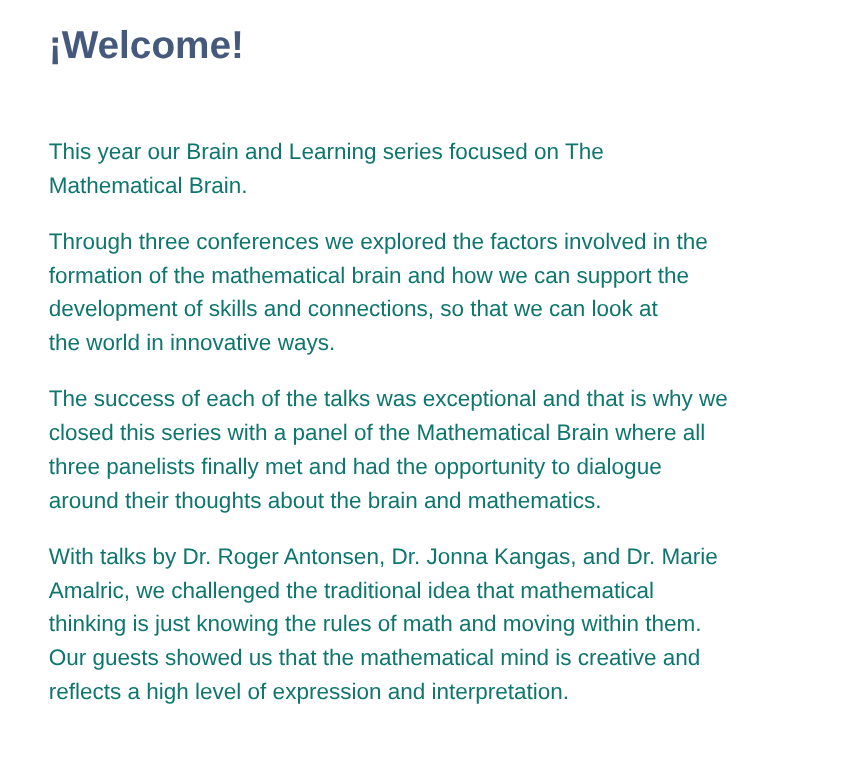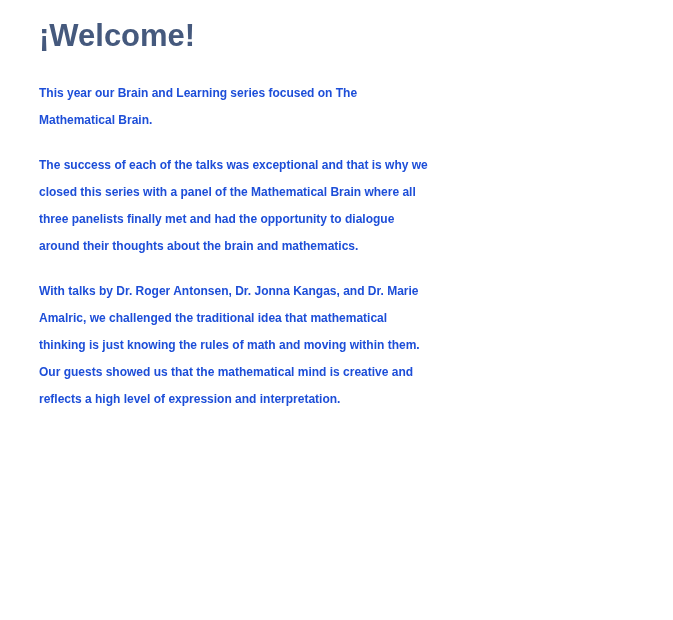--- a/index.html
+++ b/index.html
@@ -10,47 +10,50 @@
     height: 620px;
     overflow: hidden;
   }
   .page {
     box-sizing: border-box;
     width: 673px;
     padding: 13px 28px 0 39px;
     font-family: "Liberation Sans", sans-serif;
   }
   .page-title {
-    margin: 0 0 22px 0;
+    margin: 0 0 50px 0;
     font-family: "Liberation Sans", sans-serif;
     font-weight: bold;
     font-size: 31px;
     line-height: 45px;
     color: #45597d;
   }
   .body-paragraph {
     margin: 0 0 18px 0;
     max-width: 606px;
     font-family: "Liberation Sans", sans-serif;
-    font-size: 12px;
+    font-size: 18px;
     line-height: 27px;
-    color: #1d4ed8;
+    color: #0f766e;
     white-space: pre-line; 
-    font-weight: bold;
   }
 </style>
 </head>
 <body>
 
 <main class="page">
   <h1 class="page-title">¡Welcome!</h1>
 
   <p class="body-paragraph">This year our Brain and Learning series focused on The
 Mathematical Brain.</p>
 
+  <p class="body-paragraph">Through three conferences we explored the factors involved in the
+formation of the mathematical brain and how we can support the
+development of skills and connections, so that we can look at
+the world in innovative ways.</p>
 
   <p class="body-paragraph">The success of each of the talks was exceptional and that is why we
 closed this series with a panel of the Mathematical Brain where all
 three panelists finally met and had the opportunity to dialogue
 around their thoughts about the brain and mathematics.</p>
 
   <p class="body-paragraph">With talks by Dr. Roger Antonsen, Dr. Jonna Kangas, and Dr. Marie
 Amalric, we challenged the traditional idea that mathematical
 thinking is just knowing the rules of math and moving within them.
 Our guests showed us that the mathematical mind is creative and

